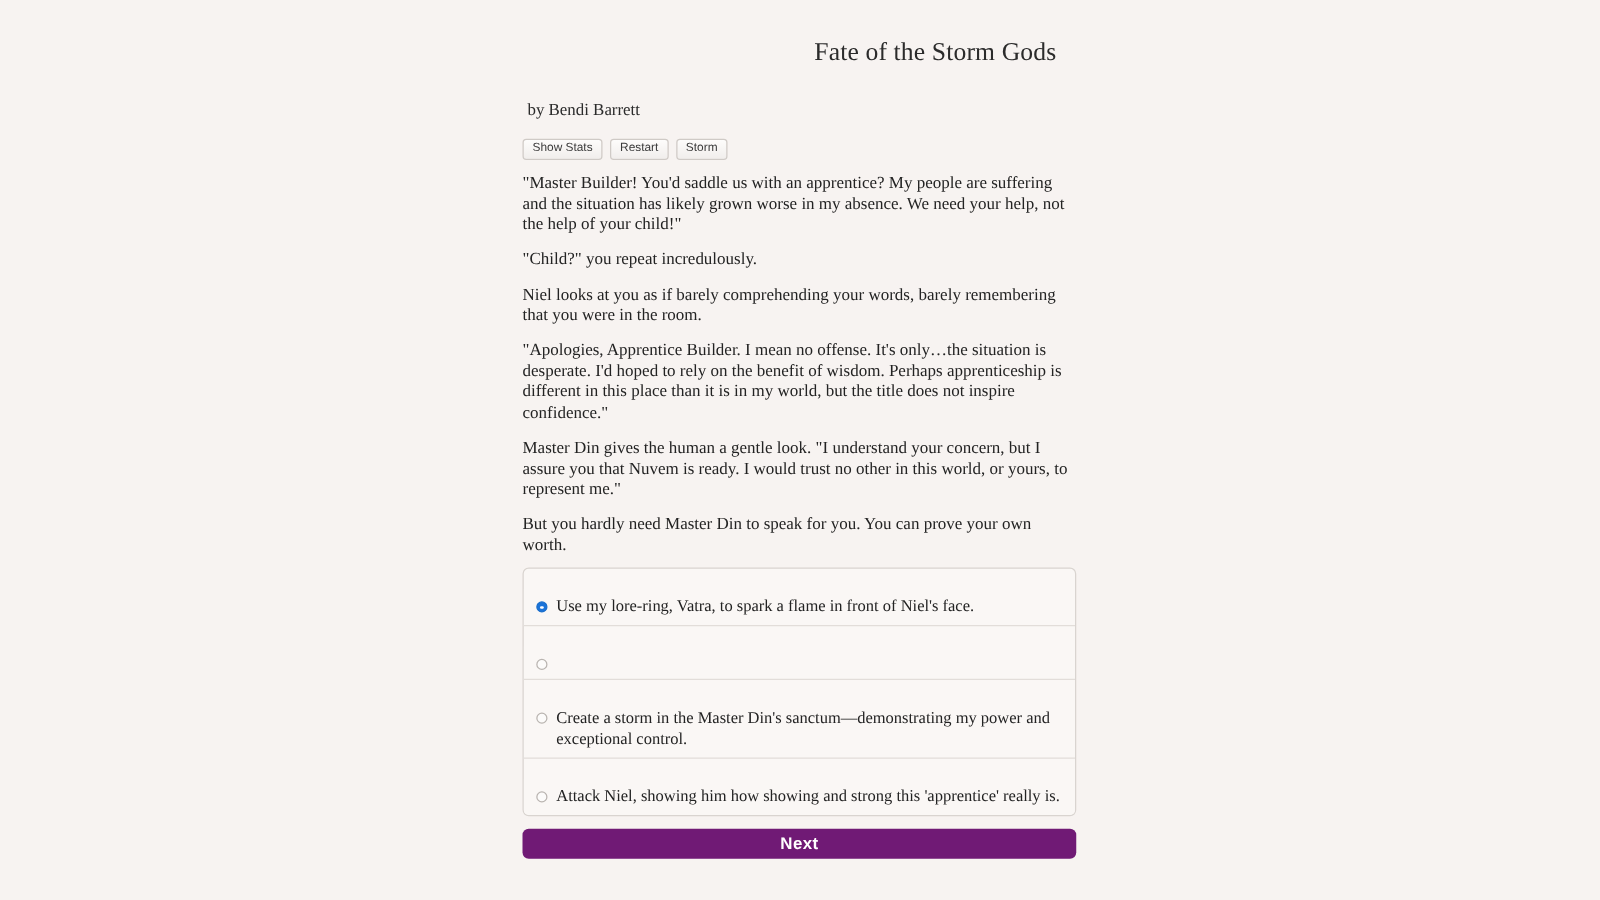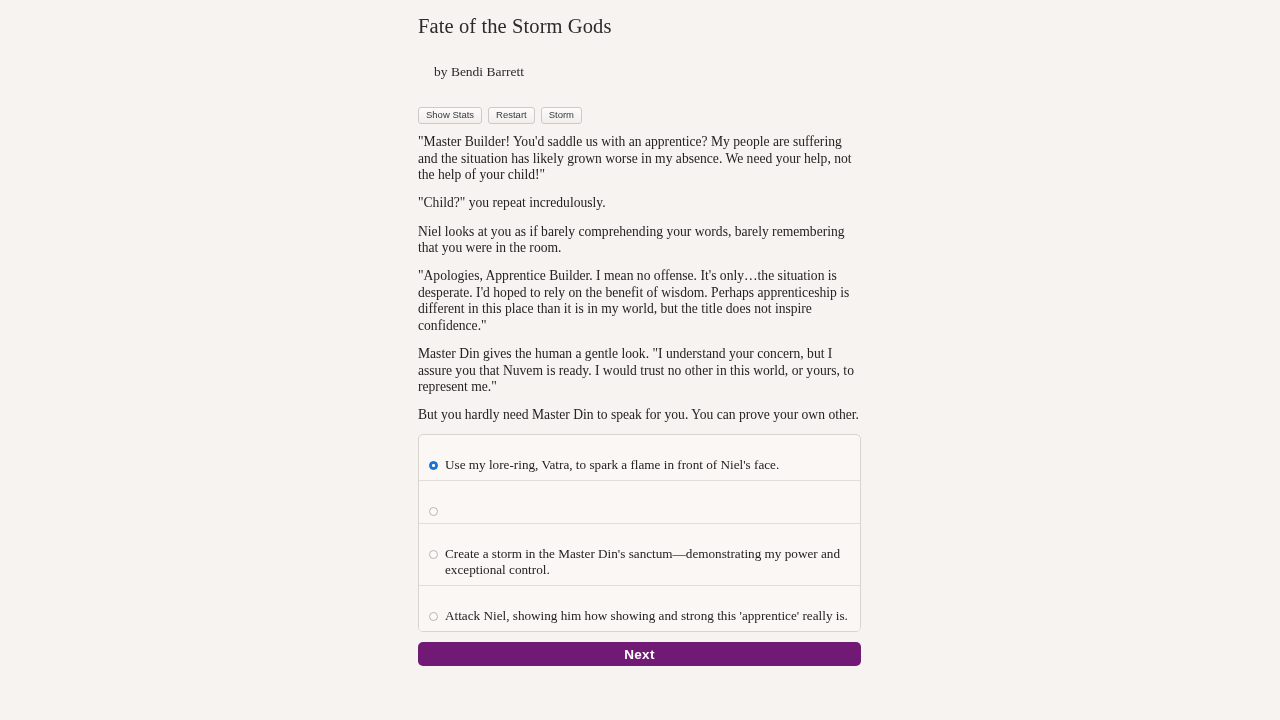--- a/index.html
+++ b/index.html
@@ -25,30 +25,31 @@
     left: 418px;
     top: 0;
     width: 443px;
   }
   #title {
     font-family: "Liberation Serif", serif;
     font-size: 20.5px;
     font-weight: 400;
     color: #2b2b2b;
     letter-spacing: 0.1px;
-    margin: 0;
+    margin: 16px;
     padding-top: 14px;
     line-height: 1.2;
+    text-align: right;
   }
   #byline {
     font-family: "Liberation Serif", serif;
     font-size: 13.5px;
     font-weight: 400;
     color: #2b2b2b;
-    margin: 16px;
+    margin: 4px;
     padding-top: 9px;
     line-height: 1.2;
   }
   #toolbar {
     margin: 0;
     padding-top: 11px;
     display: flex;
     gap: 6px;
     align-items: flex-end;
   }
@@ -159,21 +160,21 @@
       <button class="toolbtn">Restart</button>
       <button class="toolbtn">Storm</button>
     </div>
 
     <div id="story">
       <p class="para">"Master Builder! You'd saddle us with an apprentice? My people are suffering and the situation has likely grown worse in my absence. We need your help, not the help of your child!"</p>
       <p class="para">"Child?" you repeat incredulously.</p>
       <p class="para">Niel looks at you as if barely comprehending your words, barely remembering that you were in the room.</p>
       <p class="para">"Apologies, Apprentice Builder. I mean no offense. It's only…the situation is desperate. I'd hoped to rely on the benefit of wisdom. Perhaps apprenticeship is different in this place than it is in my world, but the title does not inspire confidence."</p>
       <p class="para">Master Din gives the human a gentle look. "I understand your concern, but I assure you that Nuvem is ready. I would trust no other in this world, or yours, to represent me."</p>
-      <p class="para">But you hardly need Master Din to speak for you. You can prove your own other.</p>
+      <p class="para">But you hardly need Master Din to speak for you. You can prove your own worth.</p>
     </div>
 
     <div id="choices">
       <div class="choice">
         <span class="radio checked"></span>
         <span class="choice-label">Use my lore-ring, Vatra, to spark a flame in front of Niel's face.</span>
       </div>
       <div class="choice">
         <span class="radio"></span>
       </div>

